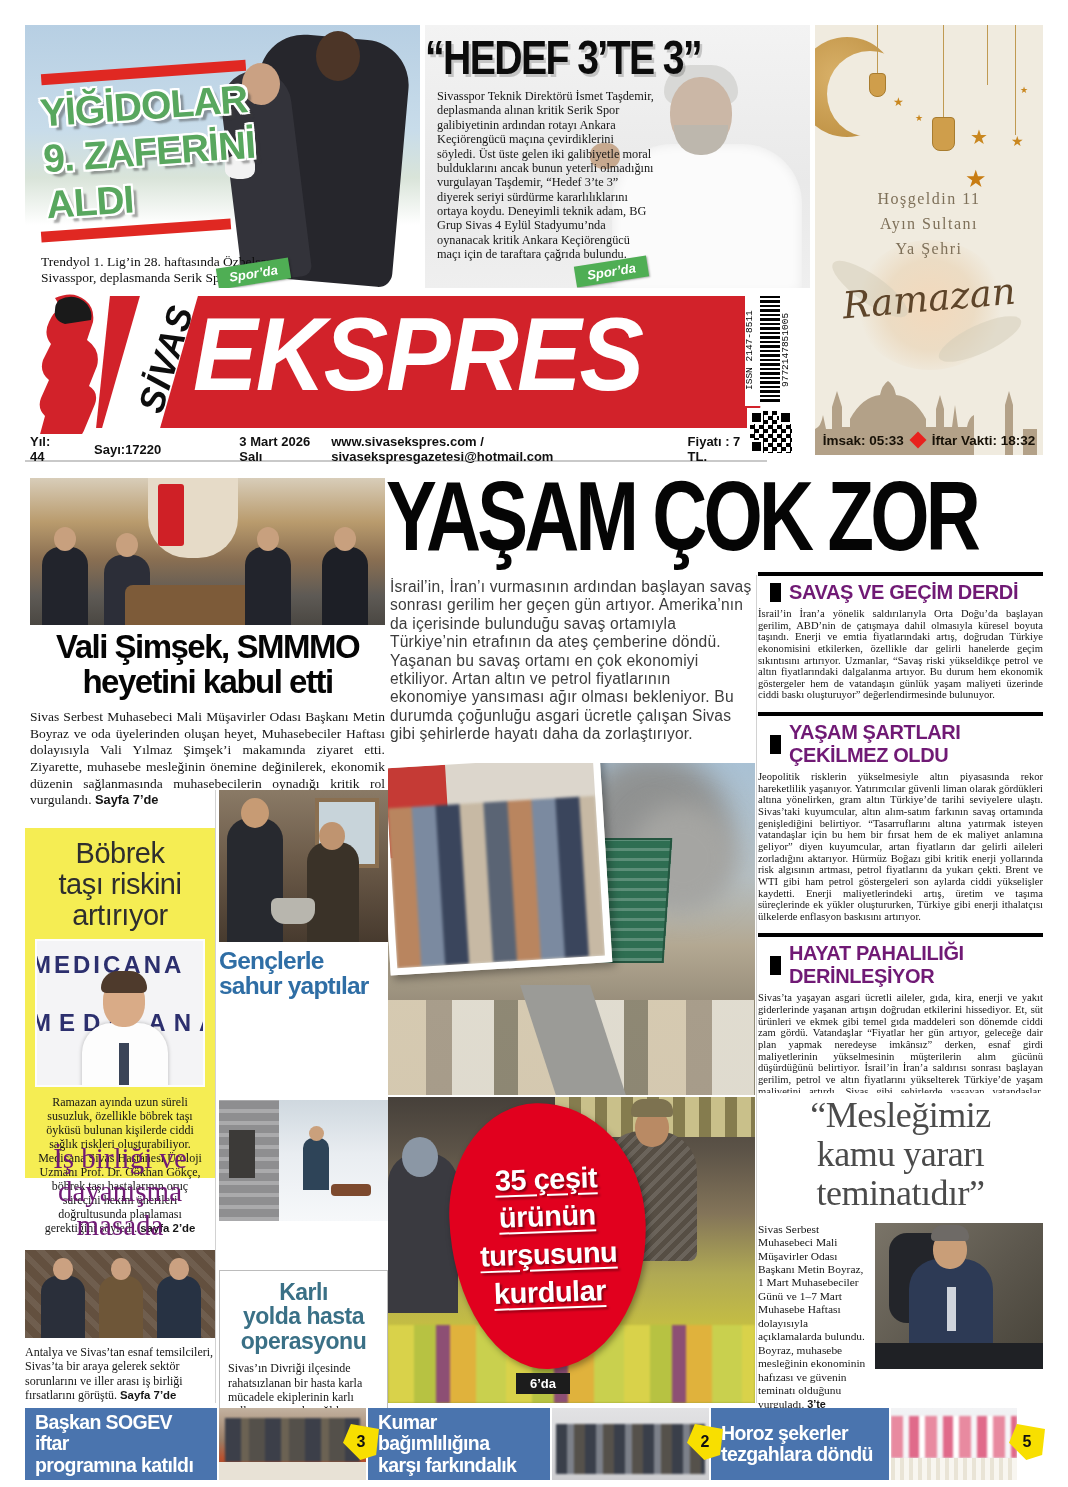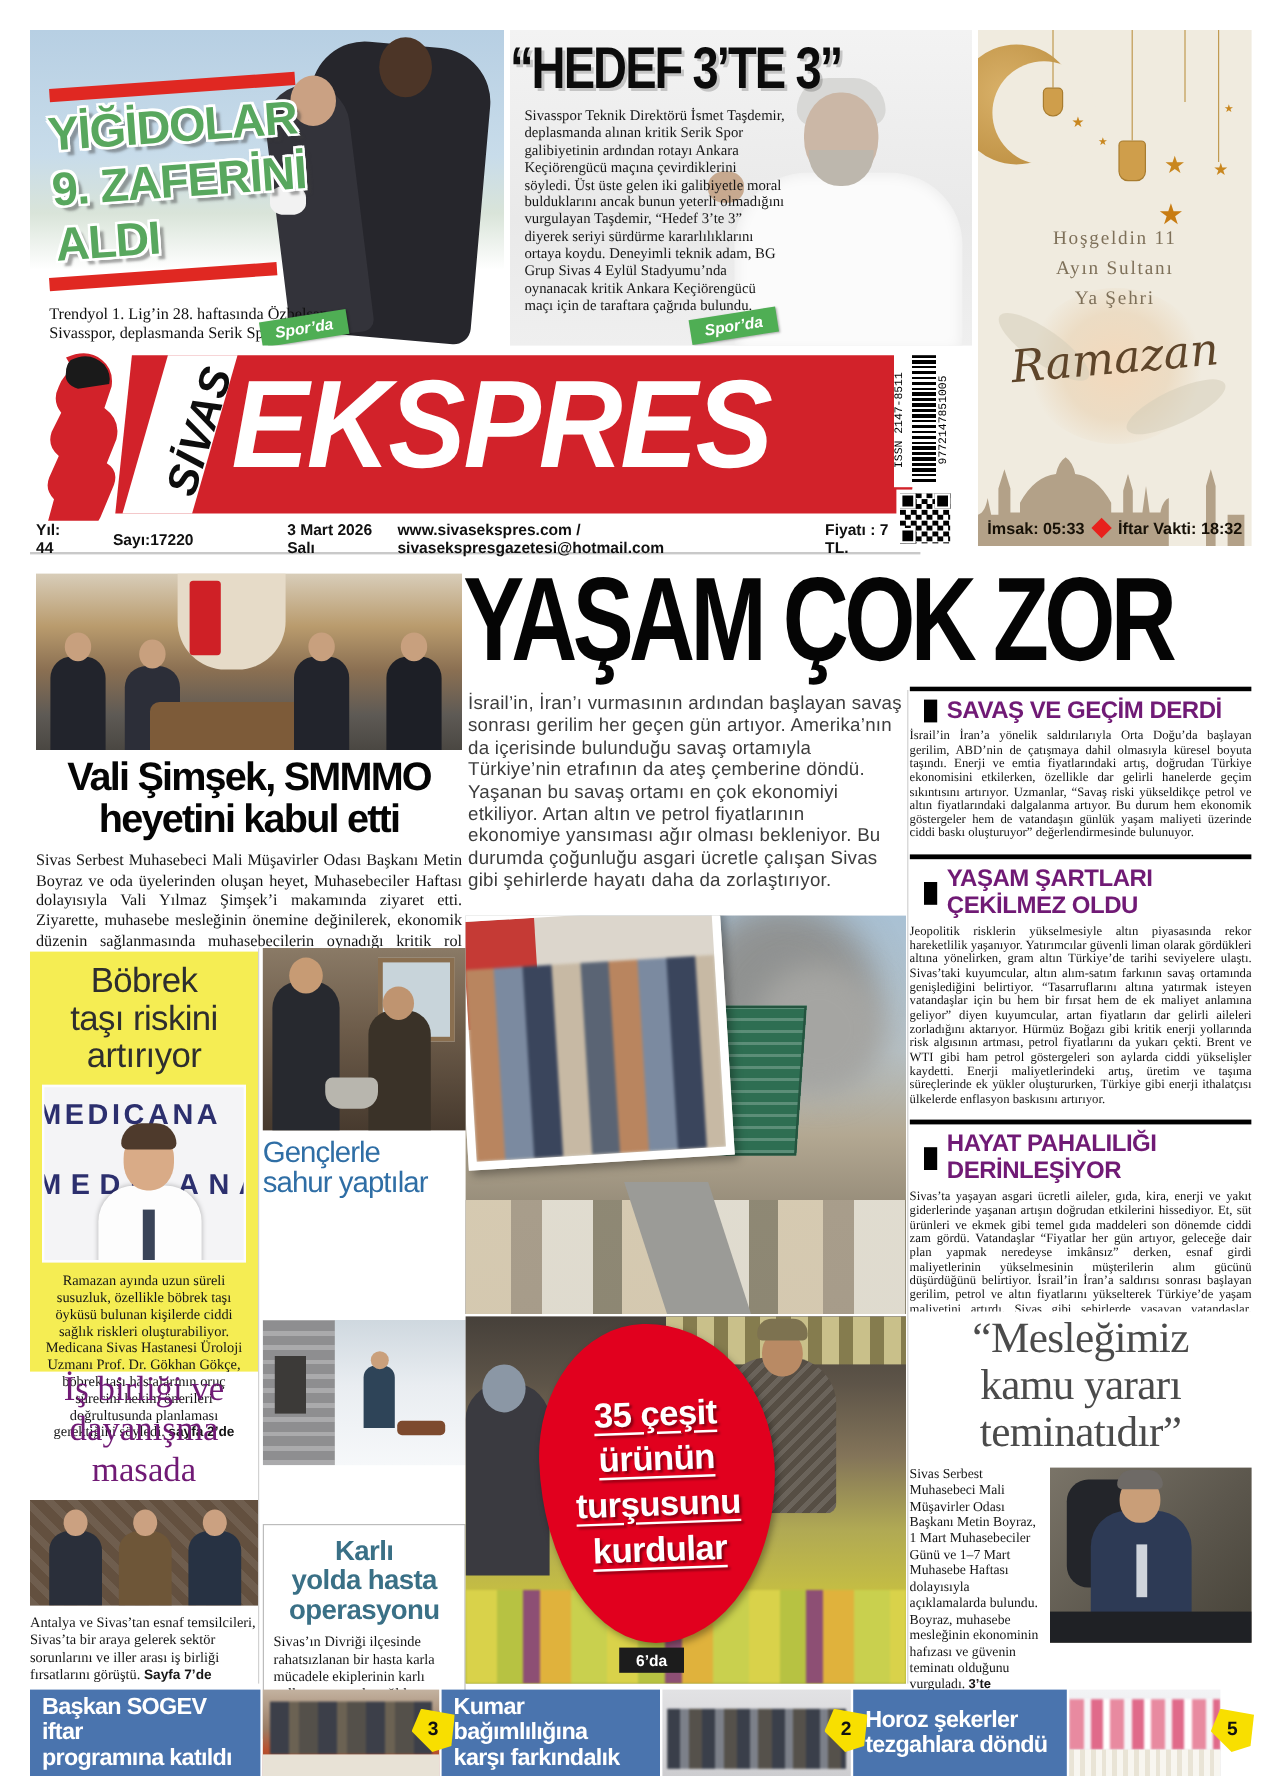--- a/index.html
+++ b/index.html
@@ -148,21 +148,21 @@
   .city-blocks{position:absolute;left:0;bottom:0;width:100%;height:95px;opacity:.95;
     background:repeating-linear-gradient(90deg,#d9cdb4 0 38px,#a99e8c 38px 64px,#e4e0d4 64px 106px,#8e8874 106px 130px);}
   .city-road{position:absolute;left:150px;bottom:0;width:70px;height:110px;background:#9b9b97;transform:skewX(18deg);}
   .photo-queue{position:absolute;left:-4px;top:-8px;width:222px;height:214px;background:#dcd6cc;
     border:7px solid #fff;box-shadow:3px 4px 8px rgba(0,0,0,.35);transform:rotate(-3.5deg);overflow:hidden;}
   .queue-banner{position:absolute;left:0;top:0;width:60px;height:90px;background:#c53a35;}
   .queue-people{position:absolute;left:0;bottom:0;width:100%;height:160px;filter:blur(1.5px);
     background:repeating-linear-gradient(90deg,#b9855f 0 24px,#7b8aa0 24px 48px,#3a455c 48px 72px,#c7b9a4 72px 96px,#5a6474 96px 120px);}
 
   
-  .story-bobrek{position:absolute;left:25px;top:793px;width:190px;height:350px;background:#f5ed53;padding:10px 10px 8px;}
+  .story-bobrek{position:absolute;left:25px;top:828px;width:190px;height:350px;background:#f5ed53;padding:10px 10px 8px;}
   .bobrek-headline{margin:0 0 8px 0;text-align:center;font-size:29px;line-height:1.07;font-weight:normal;
     color:#2e2e2e;letter-spacing:-0.5px;}
   .photo-doctor{position:relative;width:100%;height:148px;background:#f4f4f6;border:2px solid #fdfdfd;overflow:hidden;}
   .medicana-txt{position:absolute;left:-6px;font-weight:bold;color:#2c2f6e;font-size:24px;letter-spacing:3px;white-space:nowrap;}
   .mt1{top:10px;} .mt2{top:68px;letter-spacing:8px;}
   .doc-body{position:absolute;left:45px;bottom:-8px;width:86px;height:70px;background:#fdfdfd;
     border-radius:30px 30px 0 0;box-shadow:0 0 4px rgba(0,0,0,.25);}
   .doc-head{position:absolute;left:66px;bottom:58px;width:42px;height:50px;background:#d9ab87;border-radius:46%;}
   .doc-hair{position:absolute;left:64px;bottom:92px;width:46px;height:22px;background:#4e3a2c;border-radius:20px 20px 6px 6px;}
   .doc-tie{position:absolute;left:82px;bottom:0px;width:10px;height:42px;background:#3a4458;}
@@ -175,21 +175,21 @@
   .cr-v2{left:755.5px;top:575px;width:1px;height:828px;}
   .photo-cooking{position:absolute;left:219px;top:790px;width:169px;height:152px;overflow:hidden;
     background:linear-gradient(180deg,#8a7a66 0%,#6d5c4a 45%,#473a2e 100%);}
   .cook-window{position:absolute;left:96px;top:8px;width:64px;height:70px;background:#c8d4da;border:4px solid #8a6f50;}
   .cook-fig1{position:absolute;left:8px;top:28px;width:56px;height:124px;background:#27292f;border-radius:22px 22px 0 0;}
   .cook-head1{position:absolute;left:22px;top:8px;width:28px;height:30px;background:#c79b74;border-radius:50%;}
   .cook-fig2{position:absolute;left:88px;top:52px;width:52px;height:100px;background:#3a3228;border-radius:20px 20px 0 0;}
   .cook-head2{position:absolute;left:100px;top:32px;width:26px;height:28px;background:#bf9470;border-radius:50%;}
   .cook-pot{position:absolute;left:52px;top:108px;width:44px;height:26px;background:#b8b6ae;border-radius:6px 6px 14px 14px;}
   .story-sahur{position:absolute;left:219px;top:948px;width:169px;}
-  .sahur-headline{margin:0 0 8px 0;font-size:24.5px;line-height:1.04;font-weight:normal;color:#2f6ea5;letter-spacing:-0.8px;}
+  .sahur-headline{margin:0 0 8px 0;font-size:24.5px;line-height:1.04;font-weight:bold;color:#2f6ea5;letter-spacing:-0.8px;}
   .small-body{margin:0;font-family:"Liberation Serif",serif;font-size:12px;line-height:1.2;text-align:left;color:#151515;}
   .photo-snow{position:absolute;left:219px;top:1100px;width:169px;height:121px;overflow:hidden;
     background:linear-gradient(180deg,#cfd8df 0%,#e9edf1 45%,#f6f8fa 100%);}
   .snow-wall{position:absolute;left:0;top:0;width:60px;height:121px;background:#8e8e90;
     background-image:repeating-linear-gradient(0deg,rgba(255,255,255,.25) 0 4px,rgba(0,0,0,0) 4px 12px);}
   .snow-door{position:absolute;left:10px;top:30px;width:26px;height:48px;background:#3c3a38;}
   .snow-fig{position:absolute;left:84px;top:38px;width:26px;height:52px;background:#2e4458;border-radius:10px 10px 0 0;}
   .snow-fig-head{position:absolute;left:90px;top:26px;width:15px;height:15px;background:#caa07c;border-radius:50%;}
   .snow-sled{position:absolute;left:112px;top:84px;width:40px;height:12px;background:#7d4a2e;border-radius:4px;}
   .story-karli{position:absolute;left:219px;top:1224px;width:169px;height:179px;border:1px solid #bcbcbc;padding:9px 8px;margin-top:46px;}

